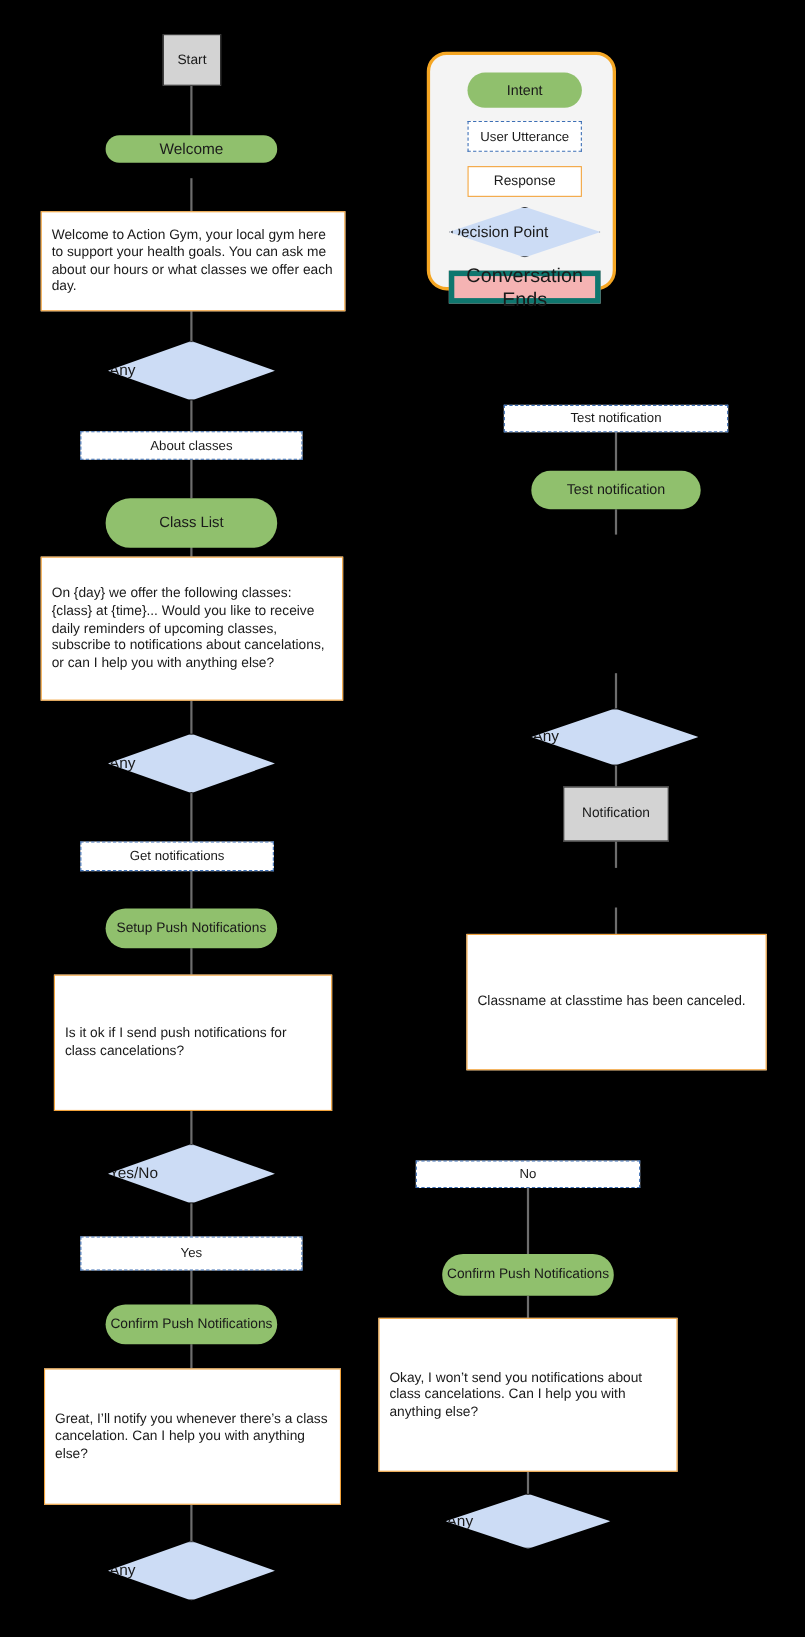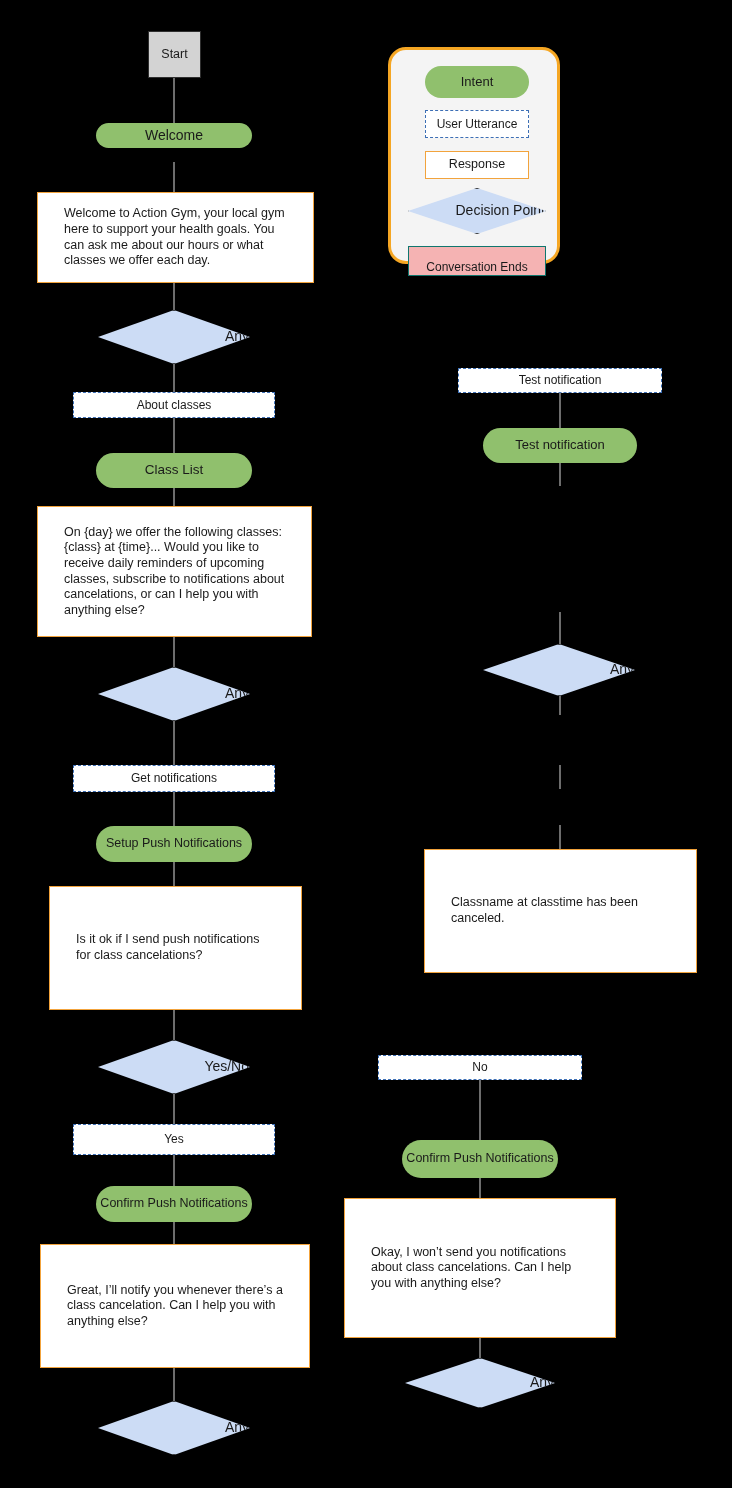--- a/index.html
+++ b/index.html
@@ -44,31 +44,31 @@
   }
 
   
   .response {
     background: #ffffff;
     border: 1px solid #f2a33c;
     align-items: center;
     justify-content: flex-start;
     text-align: left;
     font-size: 12.5px;
-    padding: 6px 26px;
+    padding: 6px 9px;
   }
   .response.center {
     justify-content: center;
     text-align: center;
   }
 
   
   .decision {
     align-items: center;
-    justify-content: flex-end;
+    justify-content: flex-start;
     text-align: center;
     font-size: 14px;
     background: #ccdcf5;
     border: 1px solid #2a2a2a;
     clip-path: polygon(50% 0%, 100% 50%, 50% 100%, 0% 50%);
   }
   .decision .dtext {
     position: relative;
     z-index: 2;
   }
@@ -79,25 +79,25 @@
     border: 1px solid #2f2f2f;
     align-items: center;
     justify-content: center;
     text-align: center;
     font-size: 12.5px;
   }
 
   
   .ends {
     background: #f5b3b3;
-    border: 1px solid #0f766e;
-    align-items: flex-end;
-    justify-content: center;
-    text-align: center;
-    font-size: 12px;
+    border: 5px solid #0f766e;
+    align-items: center;
+    justify-content: center;
+    text-align: center;
+    font-size: 18px;
   }
 
   
   .legend-panel {
     position: absolute;
     box-sizing: border-box;
     background: #f4f4f4;
     border: 3px solid #f5a623;
     border-radius: 18px;
   }
@@ -169,33 +169,33 @@
   </div>
 
   <div class="node decision" style="left:98px; top:310px; width:152px; height:54px;">
     <span class="dtext">Any</span>
   </div>
 
   <div class="node utterance" style="left:73px; top:392px; width:202px; height:26px;">
     <span>About classes</span>
   </div>
 
-  <div class="node intent" style="left:96px; top:453px; width:156px; height:35px;text-align:right;">
+  <div class="node intent" style="left:96px; top:453px; width:156px; height:45px;text-align:right;">
     <span style="font-size:13.5px;">Class List</span>
   </div>
 
   <div class="node response" style="left:37px; top:506px; width:275px; height:131px;">
     <span>On {day} we offer the following classes: {class} at {time}... Would you like to receive daily reminders of upcoming classes, subscribe to notifications about cancelations, or can I help you with anything else?</span>
   </div>
 
   <div class="node decision" style="left:98px; top:667px; width:152px; height:54px;">
     <span class="dtext">Any</span>
   </div>
 
-  <div class="node utterance" style="left:73px; top:765px; width:202px; height:27px;">
+  <div class="node utterance" style="left:73px; top:765px; width:176px; height:27px;">
     <span>Get notifications</span>
   </div>
 
   <div class="node response" style="left:49px; top:886px; width:253px; height:124px;">
     <span>Is it ok if I send push notifications for class cancelations?</span>
   </div>
 
   <div class="node intent" style="left:96px; top:826px; width:156px; height:36px;">
     <span style="font-size:12.5px;">Setup Push Notifications</span>
   </div>
@@ -226,20 +226,23 @@
 
   <div class="node intent" style="left:483px; top:428px; width:154px; height:35px;">
     <span style="font-size:13px;">Test notification</span>
   </div>
 
 
   <div class="node decision" style="left:483px; top:644px; width:152px; height:52px;">
     <span class="dtext">Any</span>
   </div>
 
+  <div class="node terminal" style="left:512px; top:715px; width:96px; height:50px;">
+    <span>Notification</span>
+  </div>
 
 
   <div class="node response" style="left:424px; top:849px; width:273px; height:124px;">
     <span>Classname at classtime has been canceled.</span>
   </div>
 
   <div class="node utterance" style="left:378px; top:1055px; width:204px; height:25px;">
     <span>No</span>
   </div>
 

